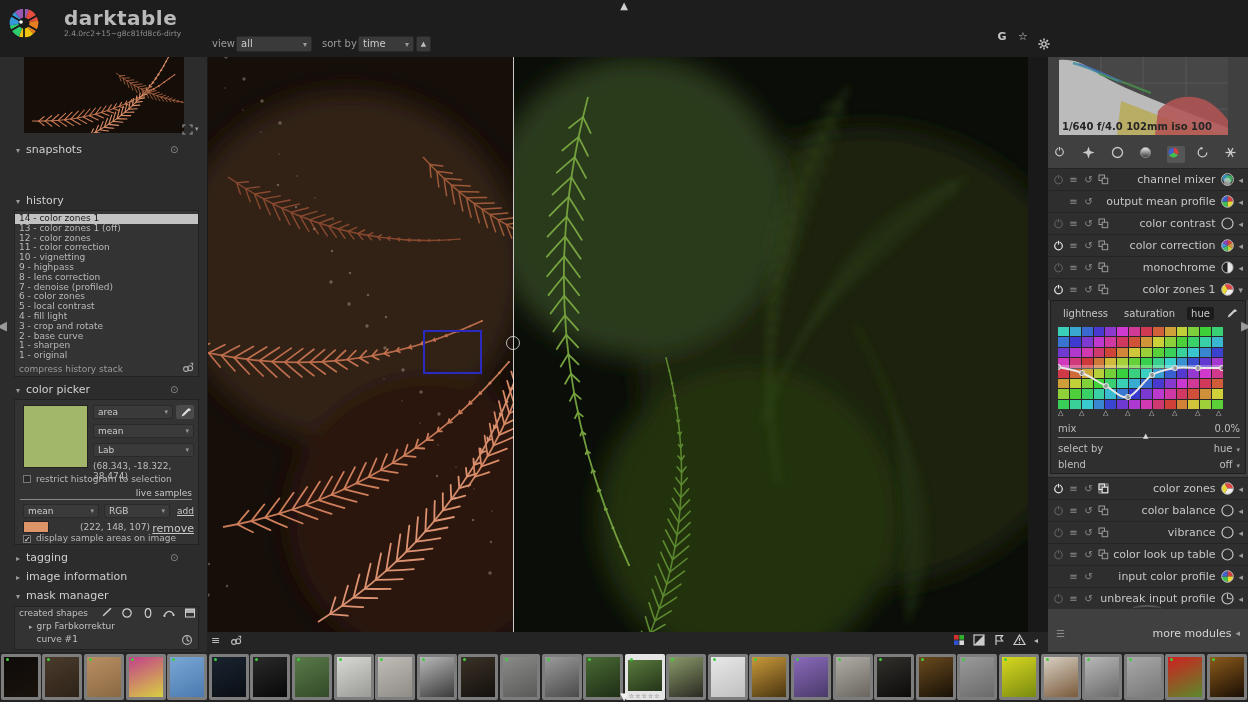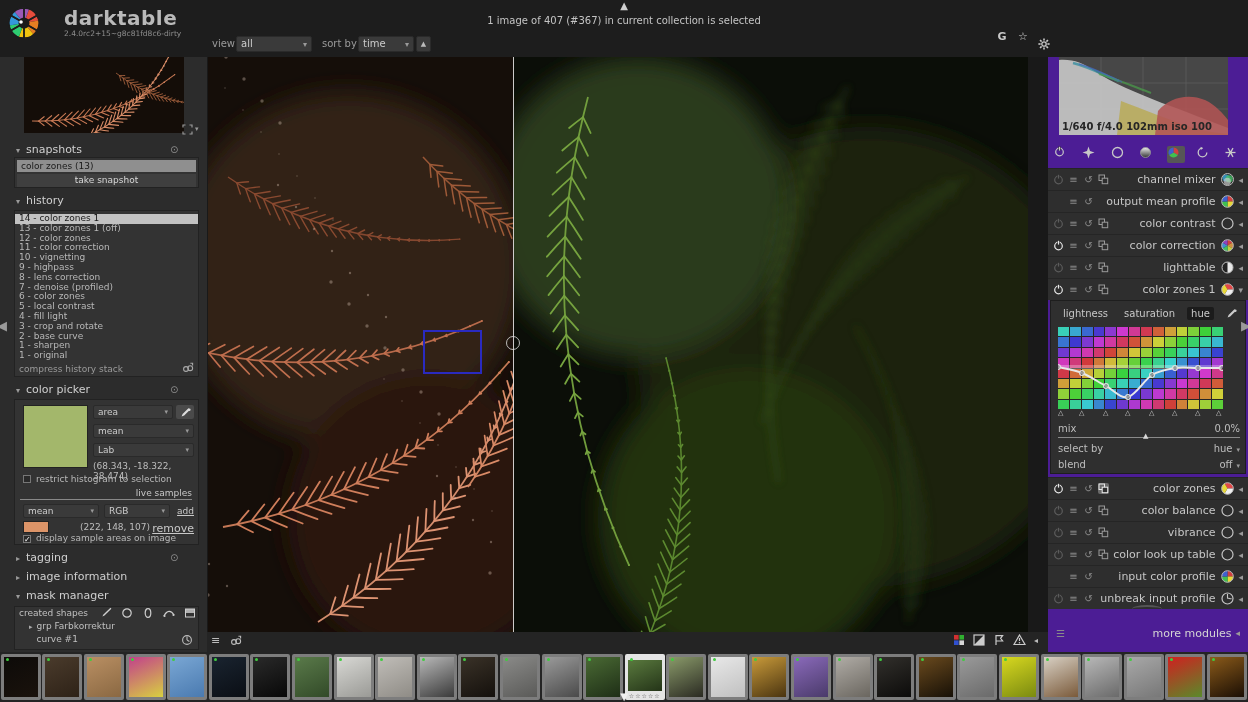--- a/index.html
+++ b/index.html
@@ -25,21 +25,21 @@
   .dropdown { position:absolute; top:36px; height:16px; background:#3a3a3a; border:1px solid #2a2a2a; border-radius:2px;
               font-size:10px; color:#cccccc; padding:1px 4px; cursor:pointer; }
   .dropdown .dd-caret { float:right; font-size:8px; color:#9a9a9a; margin-left:6px; line-height:13px; }
   #sort-asc { position:absolute; top:36px; left:416px; width:15px; height:16px; background:#3a3a3a; border:1px solid #2a2a2a;
               border-radius:2px; font-size:7px; color:#bbb; text-align:center; line-height:15px; cursor:pointer; }
   #ct-right { position:absolute; left:995px; top:37px; display:flex; gap:7px; align-items:center; }
   #ct-right .ct-ic { width:14px; height:14px; color:#c8c8c8; font-size:11px; font-weight:bold; text-align:center; cursor:pointer; }
 
   
   #left-panel { position:absolute; left:0; top:57px; width:207px; height:595px; background:#2c2c2c; overflow:hidden; }
-  #right-panel { position:absolute; left:1048px; top:57px; width:200px; height:595px; background:#4c1d95; overflow:hidden; }
+  #right-panel { position:absolute; left:1048px; top:57px; width:200px; height:595px; background:#404040; overflow:hidden; }
   .edge-arrow { position:absolute; top:318px; font-size:13px; color:#9a9a9a; cursor:pointer; z-index:5; }
   #left-edge { left:-3px; } #right-edge { right:-3px; }
 
   .ph { position:absolute; font-size:11px; color:#cfcfcf; cursor:pointer; }
   .ph .tri { font-size:8px; color:#9a9a9a; margin-right:6px; }
   .ph-ic { position:absolute; font-size:10px; color:#8a8a8a; cursor:pointer; }
   .pbox { position:absolute; left:14px; width:185px; background:#333333; border:1px solid #222; }
 
   #nav-thumb { position:absolute; left:24px; top:0; width:160px; height:76px; background:#140d08; cursor:pointer; }
   #nav-fit { position:absolute; left:182px; top:66px; width:18px; height:12px; cursor:pointer; display:flex; gap:2px; align-items:center; }
@@ -165,21 +165,20 @@
             <path d="M16,16 L3.01,8.50 A15,15 0 0 1 16.00,1.00 Z" fill="none" stroke="#1d1d1d" stroke-width="1.5"></path>
             <circle cx="16" cy="16" r="5.5" fill="#1a1a1a"></circle>
             <circle cx="13" cy="15" r="1.8" fill="#fff"></circle>
           </svg>
         </span>
       <span style="margin-left:24px;">
         <div id="logo-name">darktable</div>
         <div id="logo-version">2.4.0rc2+15~g8c81fd8c6-dirty</div>
       </span>
     </div>
-    <div id="status">1 image of 407 (#367) in current collection is selected</div>
 
     <span class="ct-label" style="left:212px;">view</span>
     <div class="dropdown" style="left:236px; width:76px;">
       <span>all</span><span class="dd-caret">▾</span>
     </div>
     <span class="ct-label" style="left:322px;">sort by</span>
     <div class="dropdown" style="left:358px; width:56px;">
       <span>time</span><span class="dd-caret">▾</span>
     </div>
     <div id="sort-asc">▲</div>
@@ -361,24 +360,20 @@
             <path d="M1,3.5 V1 H3.5 M7.5,1 H10 V3.5 M10,7.5 V10 H7.5 M3.5,10 H1 V7.5" fill="none" stroke="#9a9a9a" stroke-width="1.2"></path>
           </svg>
         </span>
       <span class="caret">▾</span>
     </div>
 
     <div class="ph" style="left:16px; top:86px;">
       <span class="tri">▾</span><span>snapshots</span>
     </div>
     <div class="ph-ic" style="left:170px; top:87px;">⊙</div>
-    <div class="pbox" style="top:100px; height:31px;">
-      <div class="snap-item">color zones (13)</div>
-      <div class="snap-btn">take snapshot</div>
-    </div>
 
     <div class="ph" style="left:16px; top:137px;">
       <span class="tri">▾</span><span>history</span>
     </div>
     <div class="pbox" style="top:153px; height:167px;">
       <div id="history-list" style="padding-top:3px;">
           <div class="hist-item selected">14 - color zones 1</div>
           <div class="hist-item">13 - color zones 1 (off)</div>
           <div class="hist-item">12 - color zones</div>
           <div class="hist-item">11 - color correction</div>
@@ -1360,21 +1355,21 @@
             </span>
             <span class="licon svgicon">≡</span>
             <span class="licon svgicon">↺</span>
             <span class="licon svgicon">
               <svg width="11" height="11" viewBox="0 0 11 11">
                 <rect x="1" y="1" width="5.5" height="5.5" fill="none" stroke="#9a9a9a" stroke-width="1"></rect>
                 <rect x="4.2" y="4.2" width="5.5" height="5.5" fill="#2e2e2e" stroke="#9a9a9a" stroke-width="1"></rect>
               </svg>
             </span>
           </span>
-          <span class="mname">lighttable</span>
+          <span class="mname">monochrome</span>
           <span class="micon svgicon">
             <svg width="13" height="13" viewBox="0 0 13 13">
               <circle cx="6.5" cy="6.5" r="5.5" fill="#e8e8e8"></circle>
               <path d="M6.5,1 A5.5,5.5 0 0 0 6.5,12 Z" fill="#222"></path>
               <circle cx="6.5" cy="6.5" r="5.5" fill="none" stroke="#bbb" stroke-width="1"></circle>
             </svg>
           </span>
           <span class="marrow">◂</span>
         </div>
         <div class="mod-row" style="top: 221px;">

